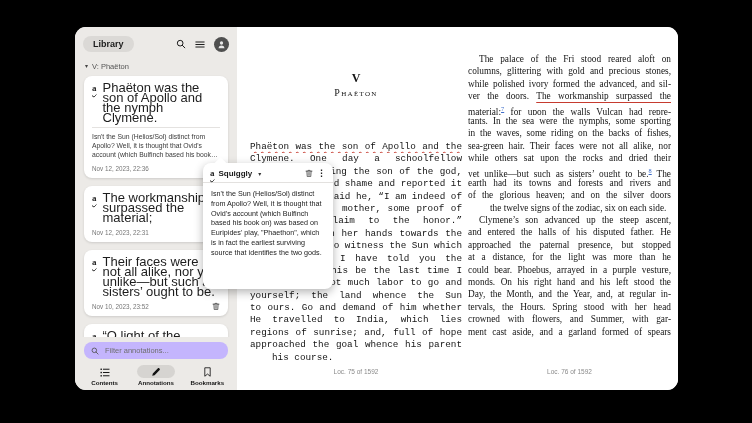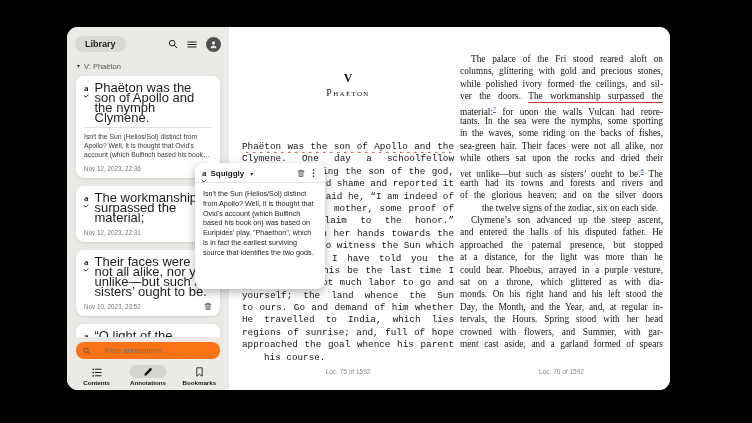--- a/index.html
+++ b/index.html
@@ -1,18 +1,18 @@
 <!DOCTYPE html>
 <html><head>
 <meta charset="utf-8">
 <style>
   html,body{margin:0;padding:0;}
   body{width:752px;height:423px;background:#000;position:relative;overflow:hidden;
        font-family:"Liberation Sans",sans-serif;-webkit-font-smoothing:antialiased;}
-  .window{position:absolute;left:67px;top:27px;width:603px;height:363px;background:#fff;
+  .window{position:absolute;left:75px;top:27px;width:603px;height:363px;background:#fff;
           border-radius:11px;overflow:hidden;display:flex;}
 
   
   .sidebar{width:162px;min-width:162px;background:#ECEAE7;display:flex;flex-direction:column;position:relative;}
   .topbar{height:30px;display:flex;align-items:center;padding:2px 8px 0 8px;}
   .lib-btn{background:#DBD9D6;border-radius:8px;padding:3px 10px;font-size:9px;font-weight:700;color:#1b1b1b;}
   .top-icons{margin-left:auto;display:flex;align-items:center;gap:9px;}
   .icon-btn{display:flex;align-items:center;justify-content:center;color:#1d1d1d;}
   .avatar{width:15px;height:15px;border-radius:50%;background:#4f4f4f;display:flex;align-items:center;justify-content:center;}
   .section-head{display:flex;align-items:flex-start;gap:4px;padding:3px 10px 3px 10px;font-size:7.5px;color:#555;}
@@ -22,22 +22,22 @@
   .card-head{display:flex;gap:6px;}
   .anno-icon{font-family:"Liberation Serif",serif;font-weight:700;font-size:9px;color:#1d1d1d;line-height:10px;
              text-decoration:underline;text-decoration-style:wavy;text-decoration-thickness:1px;text-underline-offset:1.5px;}
   .card-title{flex:1;font-size:13px;line-height:10px;color:#1d1d1d;}
   .card-note{margin-top:4px;padding-top:4px;border-top:1px solid #e4e2e0;font-size:6.8px;line-height:9px;color:#3a3a3a;
              display:-webkit-box;-webkit-line-clamp:3;-webkit-box-orient:vertical;overflow:hidden;}
   .card-foot{display:flex;align-items:center;margin-top:5px;}
   .date{font-size:6.3px;color:#777;}
   .trash{margin-left:auto;color:#222;display:flex;}
   .trash svg{width:8px;height:9px;}
-  .filter{margin:5px 9px 4px 9px;height:17px;background:#f97316;border-radius:8px;display:flex;align-items:center;
-          gap:12px;padding:0 7px;}
+  .filter{margin:5px 9px 4px 9px;height:17px;background:#c4b5fd;border-radius:8px;display:flex;align-items:center;
+          gap:4px;padding:0 7px;}
   .filter svg{width:8px;height:8px;}
   .filter input{border:none;background:transparent;outline:none;font-size:7.5px;color:#333;width:110px;
                 font-family:"Liberation Sans",sans-serif;}
   .filter input::placeholder{color:#6e6e6e;}
   .tabbar{display:flex;justify-content:space-around;align-items:flex-start;padding:2px 4px 4px 4px;}
   .tab{display:flex;flex-direction:column;align-items:center;gap:1px;width:46px;}
   .tab-iconwrap{width:38px;height:13px;border-radius:7px;display:flex;align-items:center;justify-content:center;color:#141414;}
   .tab.active .tab-iconwrap{background:#D6D4D1;}
   .tab-label{font-size:6.2px;font-weight:700;color:#141414;}
 
@@ -230,37 +230,36 @@
           <div class="bline"><span>He travelled to India, which lies directly in the</span></div>
           <div class="bline"><span>regions of sunrise; and, full of hope and pride,</span></div>
           <div class="bline"><span>approached the goal whence his parent begins</span></div>
           <div class="bline noj"><span>his course.</span></div>
         </div>
     </div>
     <div class="col col-right">
       <div>
           <div class="bline ind"><span>The palace of the Fri stood reared aloft on</span></div>
           <div class="bline"><span>columns, glittering with gold and precious stones,</span></div>
-          <div class="bline"><span>while polished ivory formed the ceilings, and sil-</span></div>
+          <div class="bline"><span>while polished ivory formed the advanced, and sil-</span></div>
           <div class="bline"><span>ver the doors. </span><span class="u-solid">The workmanship surpassed the</span></div>
           <div class="bline"><span class="u-solid">material;</span><span class="supnote">7</span><span> for upon the walls Vulcan had repre-</span></div>
           <div class="bline"><span>tants. In the sea were the nymphs, some sporting</span></div>
           <div class="bline"><span>in the waves, some riding on the backs of fishes,</span></div>
           <div class="bline"><span>sea-green hair. </span><span class="u-solid">Their faces were not all alike, nor</span></div>
           <div class="bline"><span>while others sat upon the rocks and dried their</span></div>
           <div class="bline"><span class="u-solid">yet unlike—but such as sisters’ ought to be.</span><span class="supnote">8</span><span> The</span></div>
           <div class="bline"><span>earth had its towns and forests and rivers and</span></div>
           <div class="bline"><span>of the glorious heaven; and on the silver doors</span></div>
           <div class="bline noj"><span>the twelve signs of the zodiac, six on each side.</span></div>
           <div class="bline ind"><span>Clymene’s son advanced up the steep ascent,</span></div>
           <div class="bline"><span>and entered the halls of his disputed father. He</span></div>
           <div class="bline"><span>approached the paternal presence, but stopped</span></div>
           <div class="bline"><span>at a distance, for the light was more than he</span></div>
           <div class="bline"><span>could bear. Phoebus, arrayed in a purple vesture,</span></div>
-          <div class="bline"><span>sat on a throne, which glittered as with dia-</span></div>
           <div class="bline"><span>monds. On his right hand and his left stood the</span></div>
           <div class="bline"><span>Day, the Month, and the Year, and, at regular in-</span></div>
           <div class="bline"><span>tervals, the Hours. Spring stood with her head</span></div>
           <div class="bline"><span>crowned with flowers, and Summer, with gar-</span></div>
           <div class="bline"><span>ment cast aside, and a garland formed of spears</span></div>
         </div>
     </div>
     <div class="loc loc-left">Loc. 75 of 1592</div>
     <div class="loc loc-right">Loc. 76 of 1592</div>
   </div>

